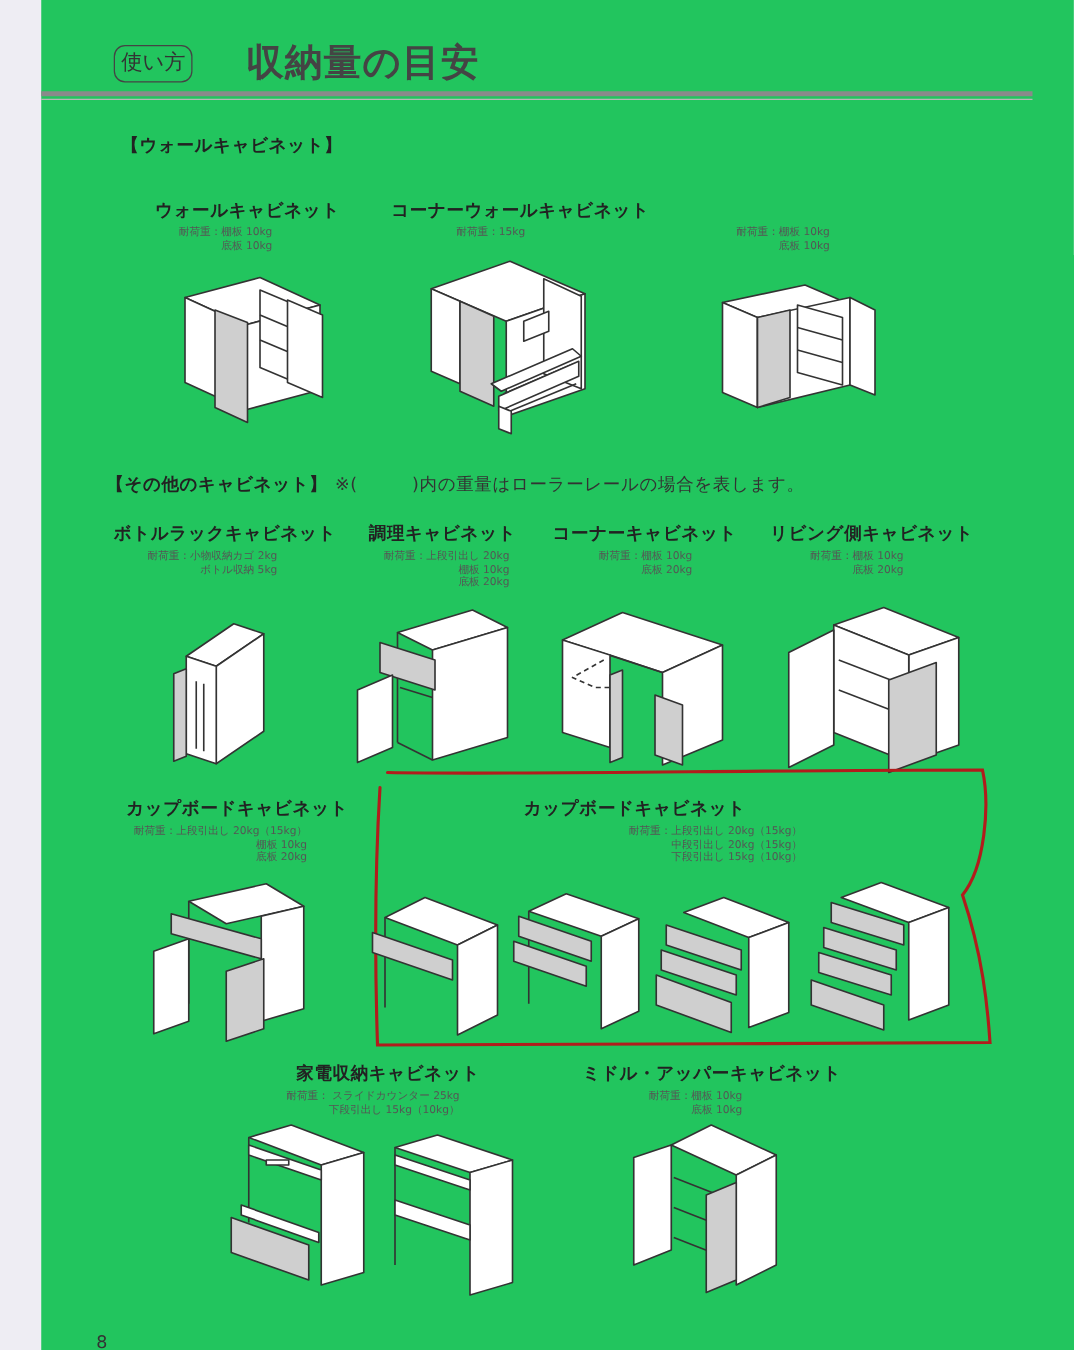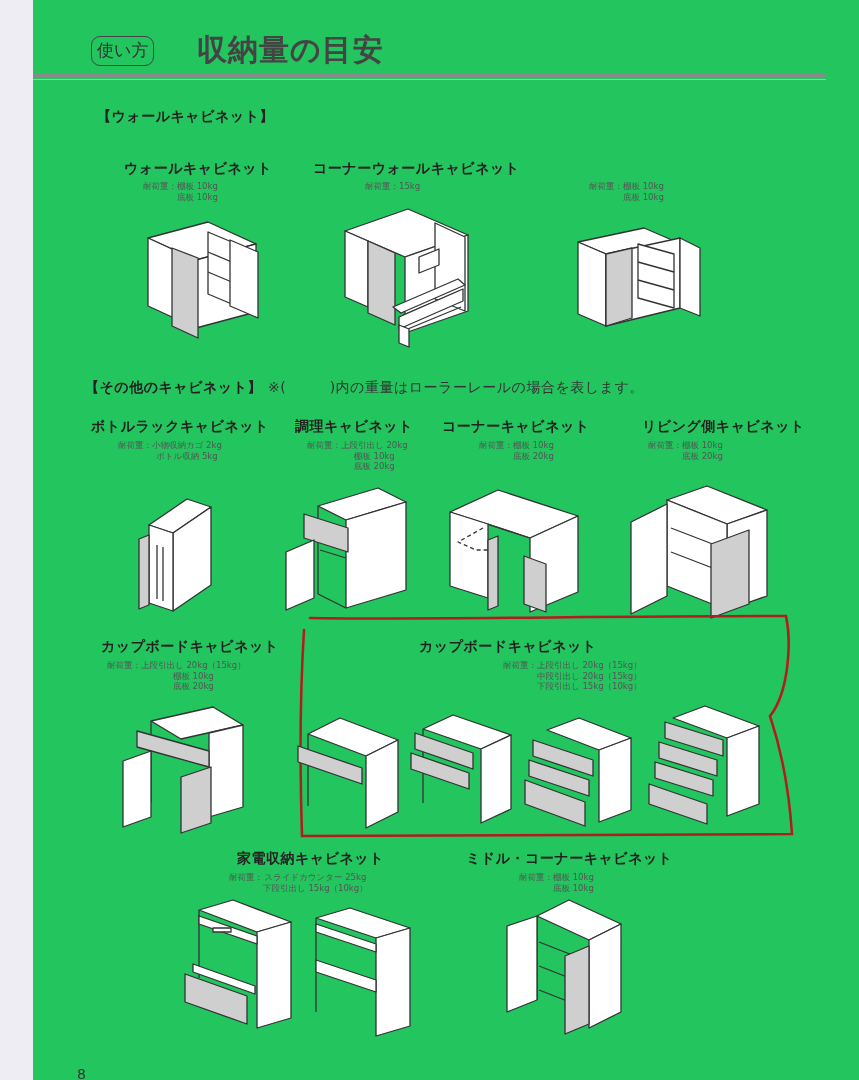--- a/index.html
+++ b/index.html
@@ -23,21 +23,21 @@
     font-size:30px; font-weight:bold; color:#444; letter-spacing:1px;margin-left:24px;
   }
   .rule-thick { position:absolute; left:0; top:73px; width:793px; height:4px; background:#8a8a8a; }
   .rule-thin { position:absolute; left:0; top:79px; width:793px; height:1px; background:#b8b8b8; }
   .section-head { position:absolute; font-size:14px; font-weight:bold; color:#222; letter-spacing:0.5px; }
   .note { font-size:14px; font-weight:normal; color:#333; margin-left:6px; }
   .name { position:absolute; font-size:14px; font-weight:bold; color:#222; white-space:nowrap; letter-spacing:0.5px; }
   .spec { position:absolute; font-size:8.5px; color:#555; line-height:10.5px; white-space:nowrap; }
   .spec .lbl { display:inline-block; }
   .spec .lines { display:inline-block; vertical-align:top; }
-  .spec .lines div { text-align:center; }
+  .spec .lines div { text-align:right; }
   svg.cab { position:absolute; overflow:visible; }
   svg.cab * { stroke:#333; stroke-width:1.3; stroke-linejoin:round; }
   svg.cab .w { fill:#fff; }
   svg.cab .g { fill:#cfcfcf; }
   svg.cab .d { stroke-dasharray:4 3; fill:none; }
   .annot { position:absolute; left:265px; top:614px; width:500px; height:226px; }
   .annot path { fill:none; stroke:#b21c1c; stroke-width:2.5; stroke-linecap:round; }
   .page-num { position:absolute; left:44px; top:1066px; font-size:14px; color:#333; }
 </style>
 </head>
@@ -137,21 +137,21 @@
   <svg class="cab" style="left:415px; top:488px;" width="135" height="125">
     <polygon class="w" points="2,24 50,2 130,28 82,50"></polygon>
     <polygon class="w" points="2,24 40,36 40,110 2,98"></polygon>
     <polygon class="w" points="82,50 130,28 130,104 82,124"></polygon>
     <line x1="40" y1="36" x2="82" y2="50"></line>
     <polyline class="d" points="35,40 10,54 28,62 40,62"></polyline>
     <polygon class="g" points="40,52 50,48 50,118 40,122"></polygon>
     <polygon class="g" points="76,68 98,76 98,124 76,116"></polygon>
   </svg>
 
-  <div class="name" style="left:609px; top:418px;">リビング側キャビネット</div>
+  <div class="name" style="left:583px; top:418px;">リビング側キャビネット</div>
   <div class="spec" style="left:615px; top:440px;">
     <span class="lbl">耐荷重：</span><span class="lines"><div>棚板 10kg</div><div>底板 20kg</div></span>
   </div>
   <svg class="cab" style="left:598px; top:486px;" width="140" height="135">
     <polygon class="w" points="36,14 76,0 136,24 96,38"></polygon>
     <polygon class="w" points="96,38 136,24 136,110 96,124"></polygon>
     <polygon class="w" points="36,14 96,38 96,124 36,100"></polygon>
     <line x1="40" y1="42" x2="92" y2="62"></line>
       <line x1="40" y1="66" x2="92" y2="86"></line>
     <polygon class="w" points="0,36 36,18 36,110 0,128"></polygon>
@@ -226,21 +226,21 @@
     <polygon class="g" points="2,74 64,96 64,124 2,102"></polygon>
   </svg>
   <svg class="cab" style="left:281px; top:908px;" width="100" height="130">
     <polygon class="w" points="2,10 36,0 96,20 62,30"></polygon>
     <polygon class="w" points="62,30 96,20 96,118 62,128"></polygon>
     <line x1="2" y1="10" x2="2" y2="104"></line>
     <polygon class="w" points="2,16 62,36 62,44 2,24"></polygon>
     <polygon class="w" points="2,52 62,72 62,84 2,64"></polygon>
   </svg>
 
-  <div class="name" style="left:433px; top:850px;">ミドル・コーナーキャビネット</div>
+  <div class="name" style="left:433px; top:850px;">ミドル・アッパーキャビネット</div>
   <div class="spec" style="left:486px; top:872px;">
     <span class="lbl">耐荷重：</span><span class="lines"><div>棚板 10kg</div><div>底板 10kg</div></span>
   </div>
   <svg class="cab" style="left:472px; top:900px;" width="120" height="135">
     <polygon class="w" points="32,16 64,0 116,24 84,40"></polygon>
     <polygon class="w" points="84,40 116,24 116,112 84,128"></polygon>
     <line x1="32" y1="16" x2="32" y2="100"></line>
     <line x1="34" y1="42" x2="80" y2="60"></line>
       <line x1="34" y1="66" x2="80" y2="84"></line>
       <line x1="34" y1="90" x2="80" y2="108"></line>

